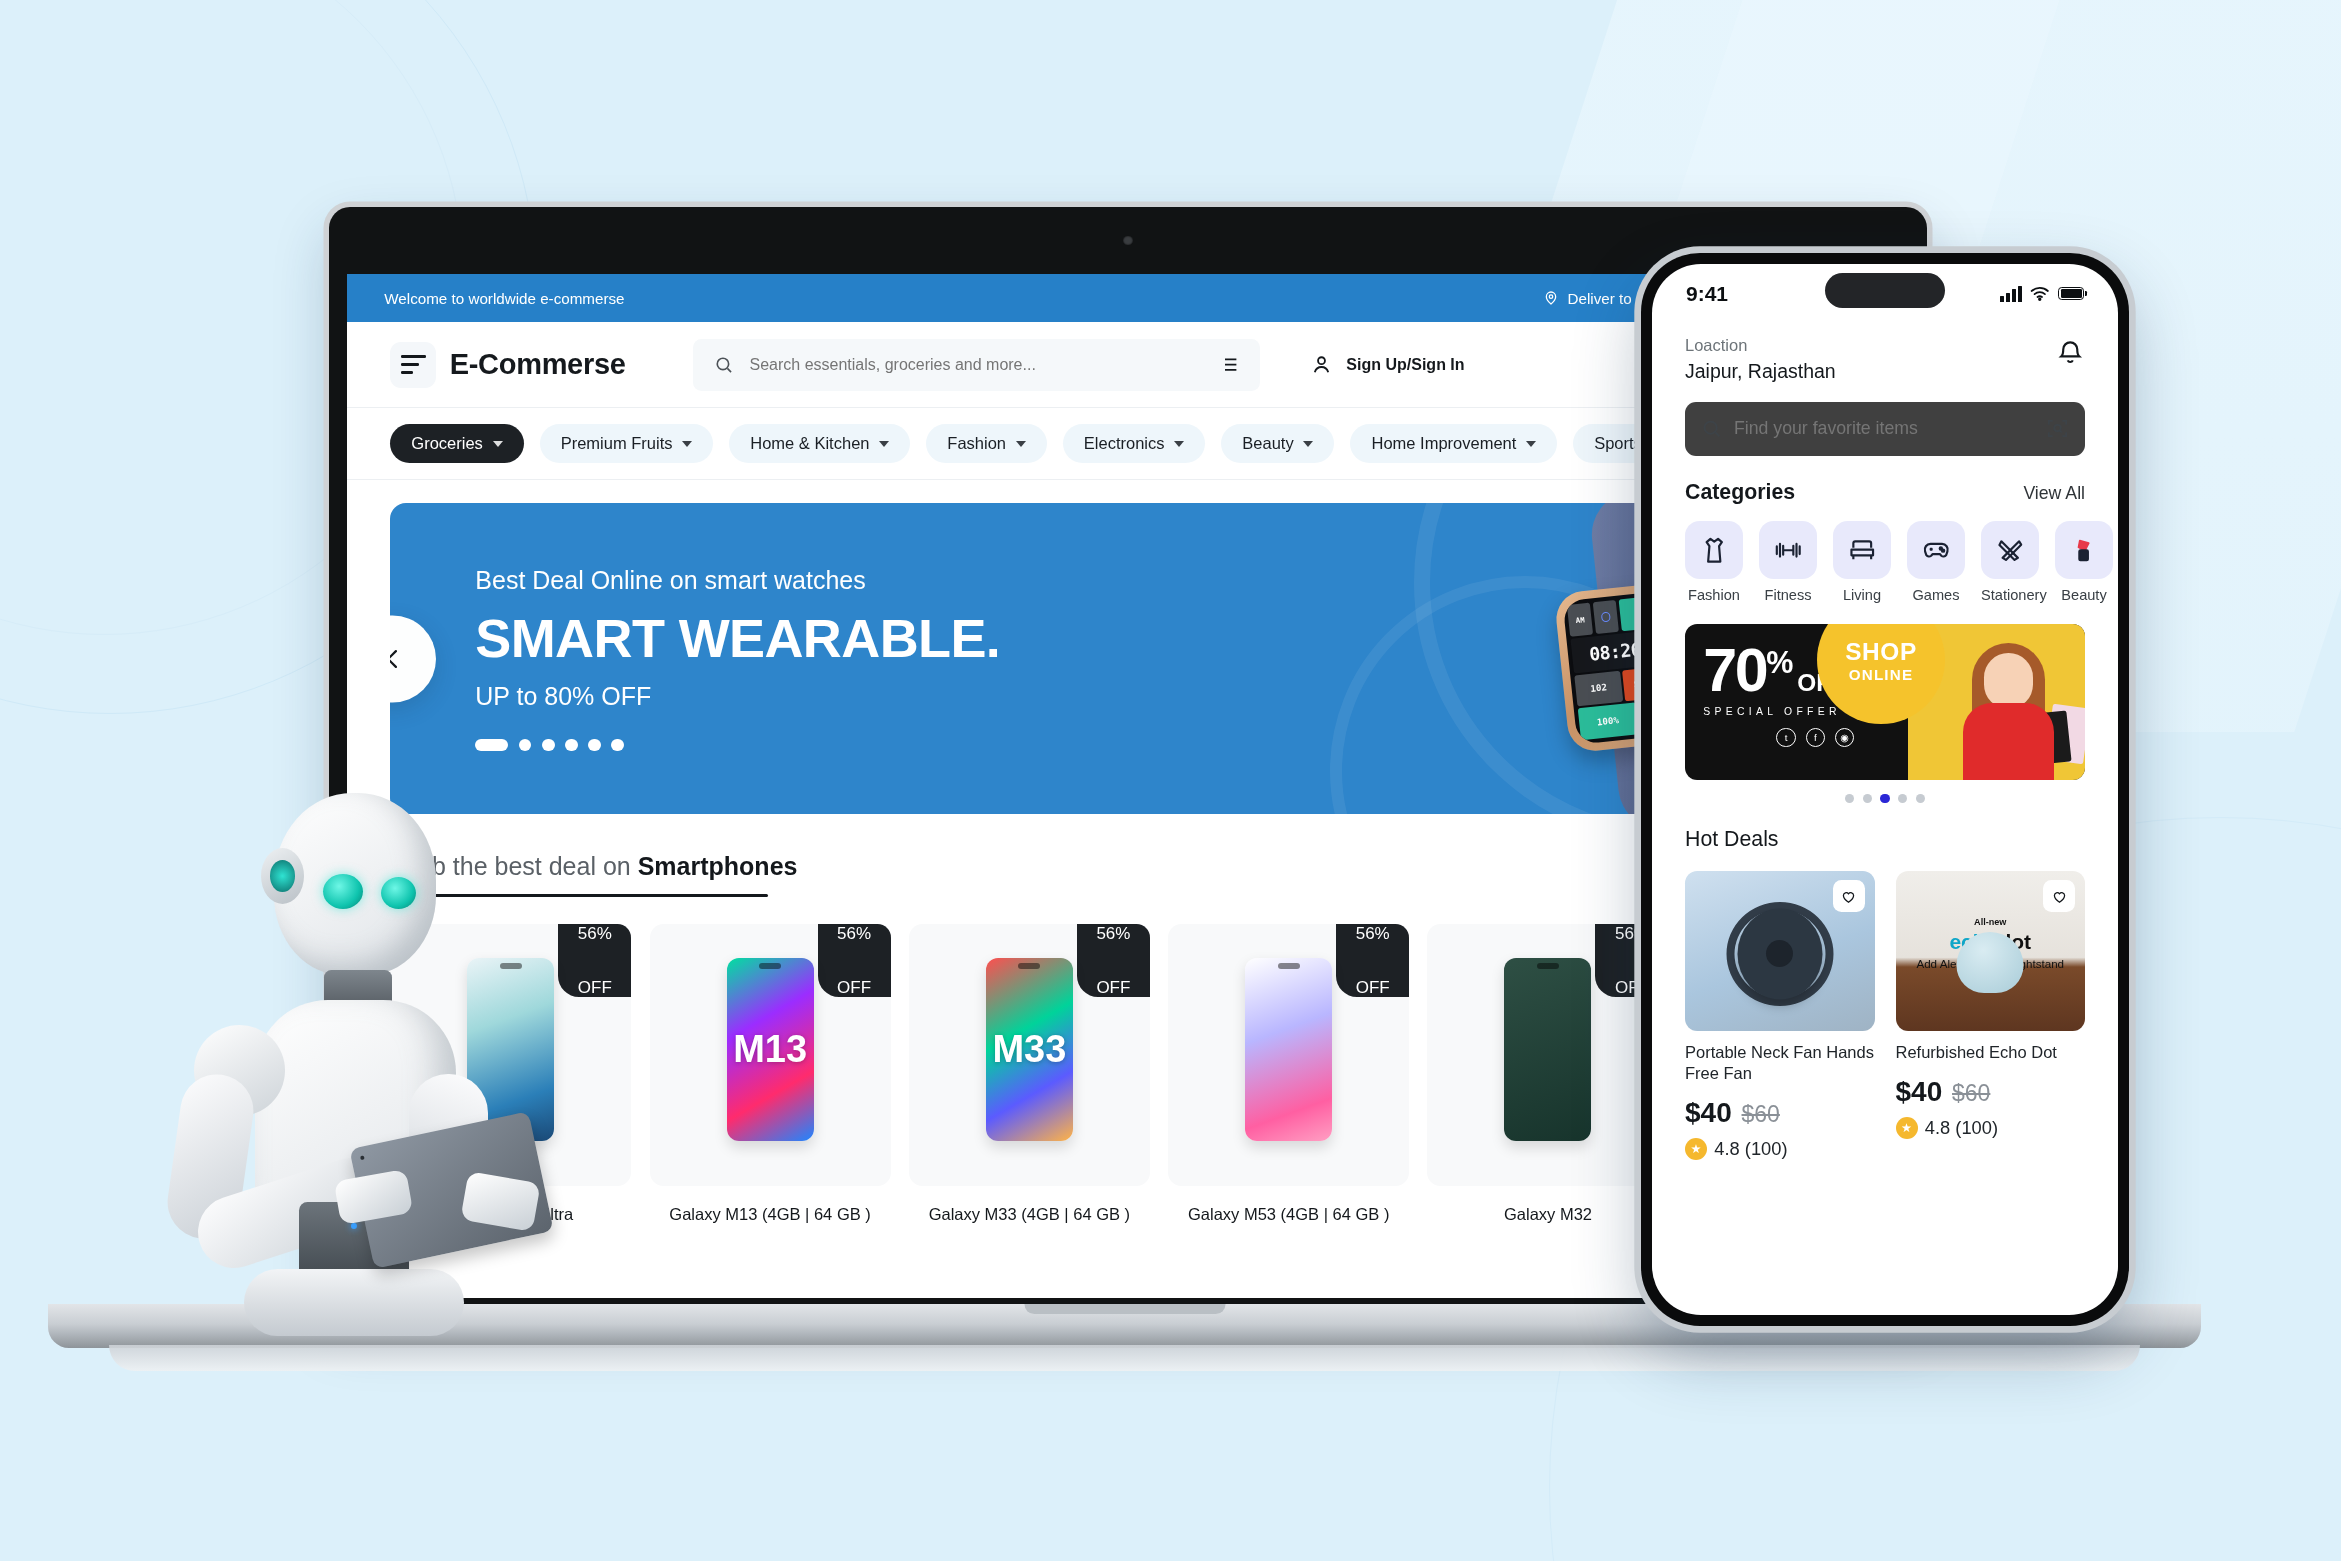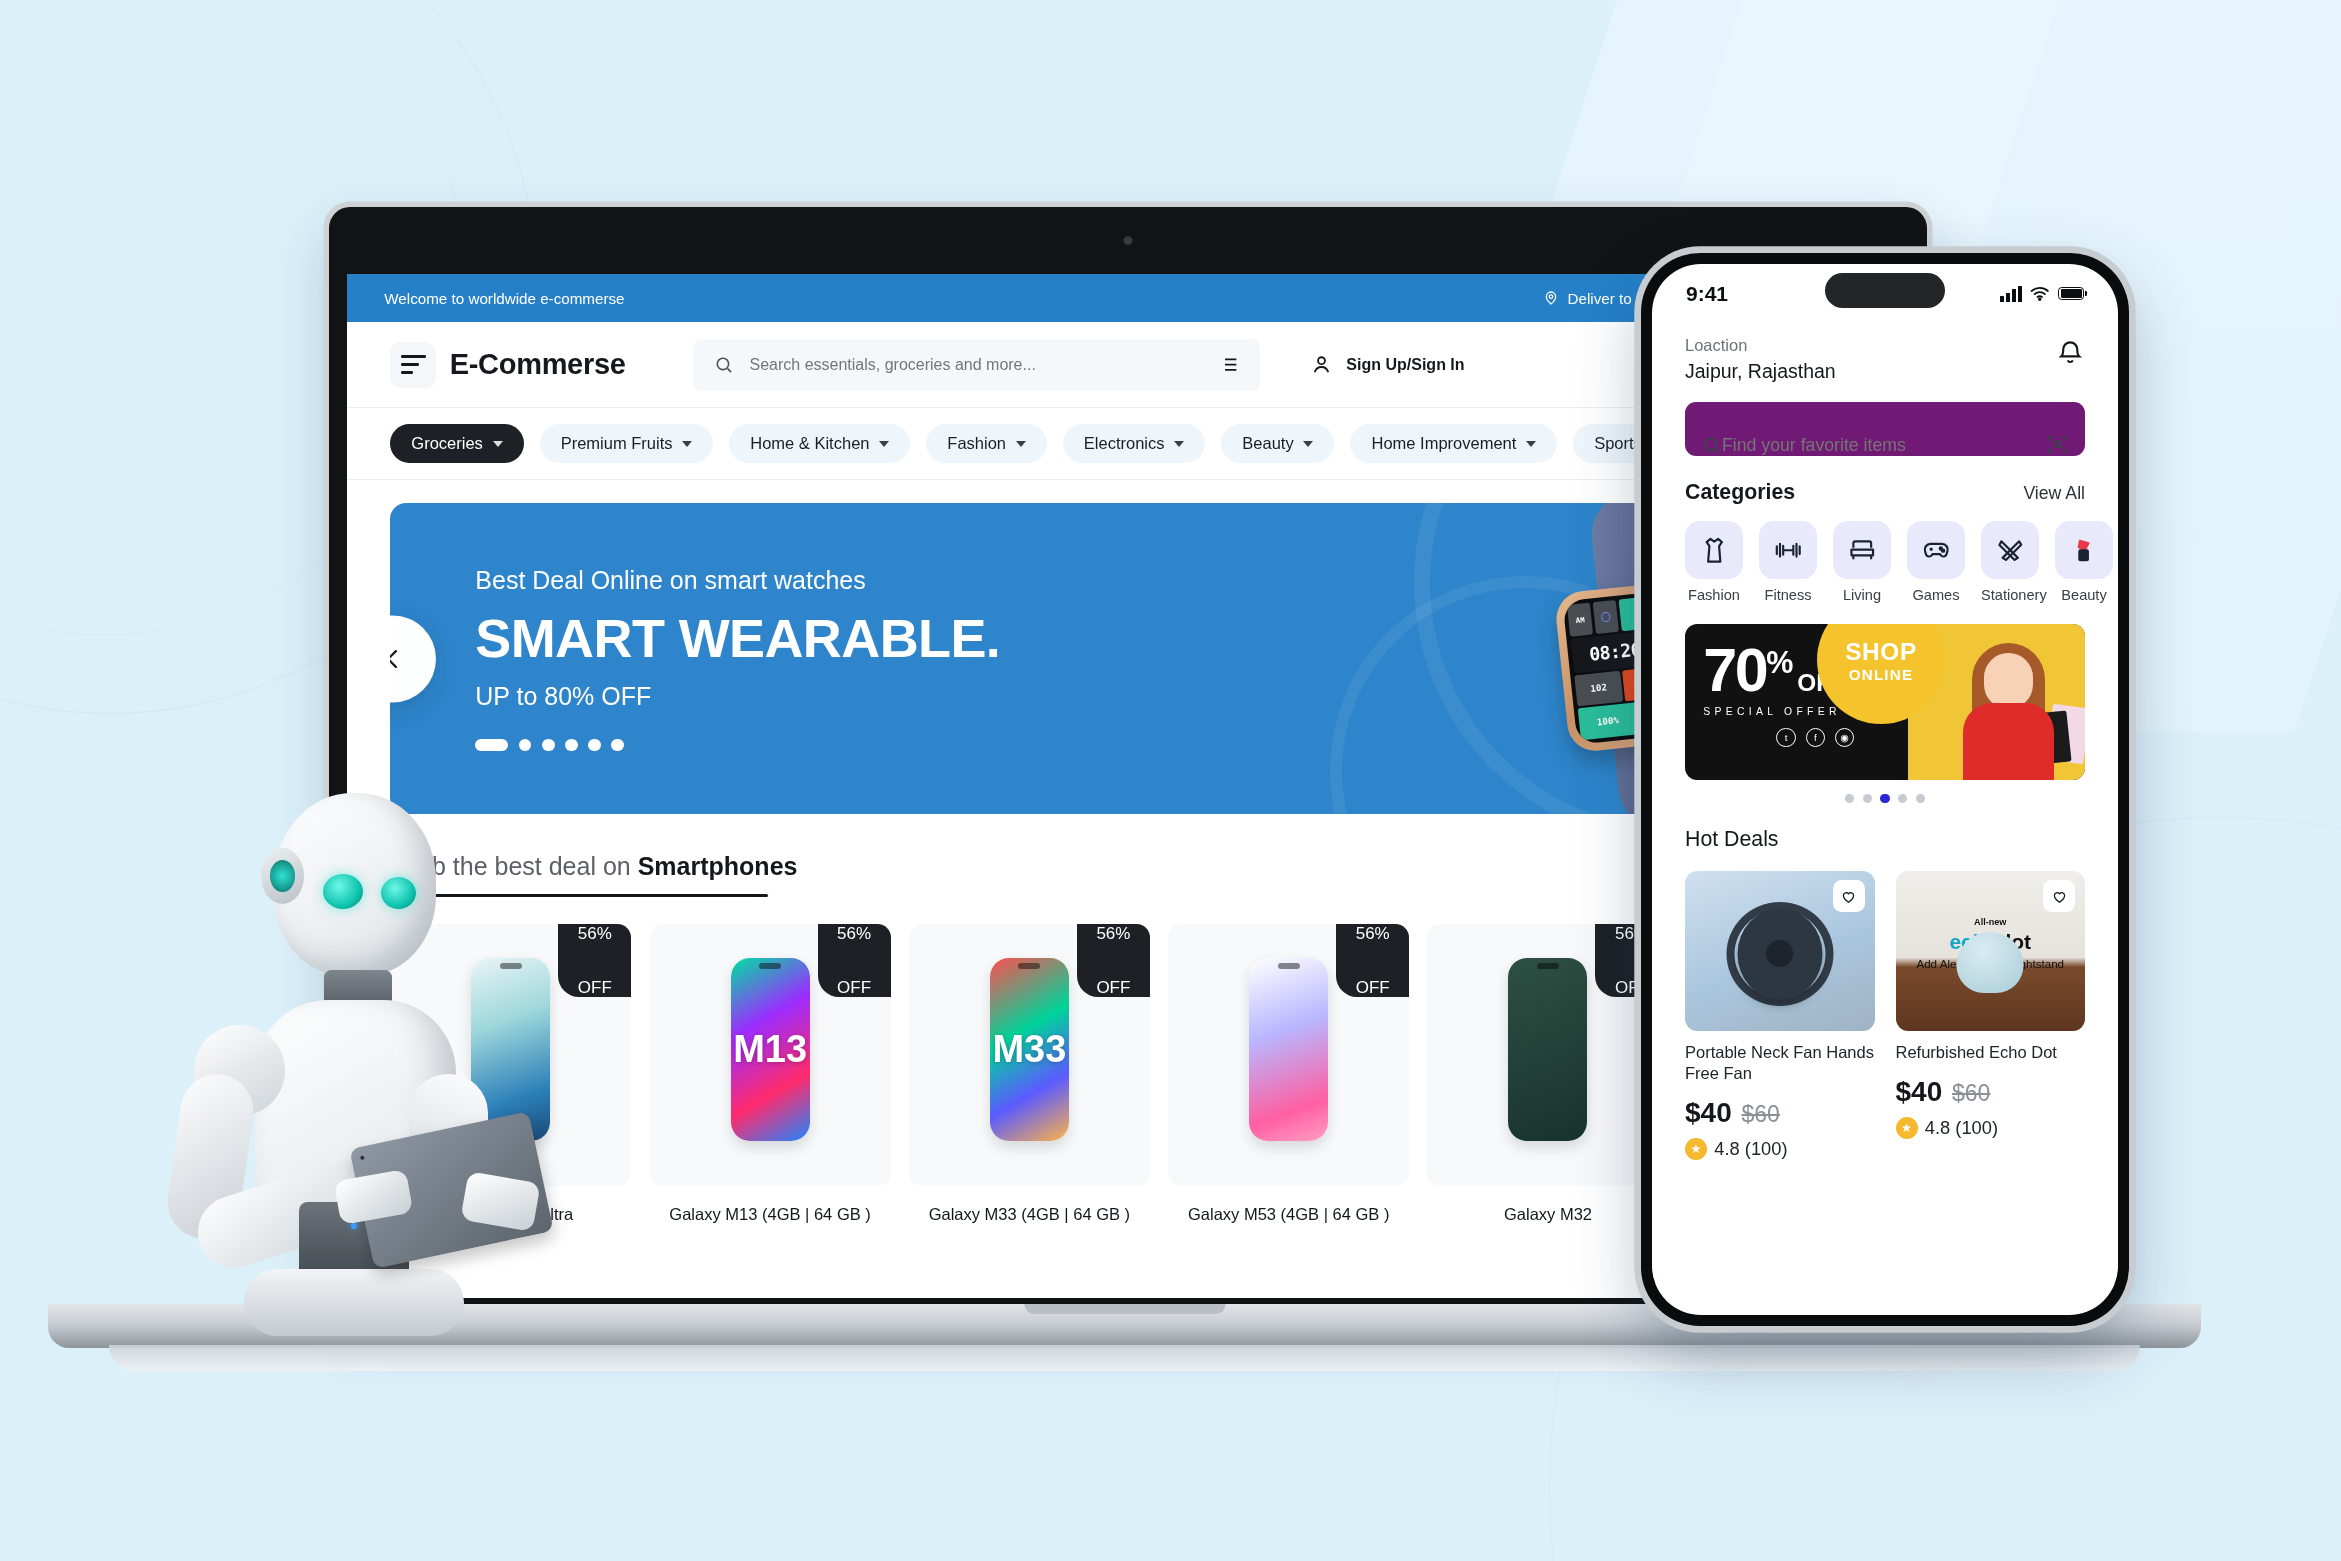--- a/index.html
+++ b/index.html
@@ -187,21 +187,21 @@
   }
   .badge{
     position:absolute;right:0;top:0;width:73px;height:73px;background:#1d2125;color:#fff;
     border-radius:0 13.4px 0 21px;display:flex;flex-direction:column;align-items:center;
     justify-content:space-between;font-size:17px;line-height:1.15;font-weight:400;
   }
   .card-label{
     position:absolute;left:0;right:0;bottom:-38px;text-align:center;
     font-size:16.5px;color:#14181c;
   }
-  .phone-img{width:79px;height:183px;border-radius:19px;position:relative;overflow:hidden;
+  .phone-img{width:87px;height:183px;border-radius:12px;position:relative;overflow:hidden;
     box-shadow:0 6.1px 13.4px rgba(0,0,0,.13);}
   .pi-1{background:linear-gradient(160deg,#eaf4f7 0%,#9fd8db 35%,#2b7fb8 75%,#1b4a78 100%);}
   .pi-2{background:linear-gradient(150deg,#00e0a0 0%,#9b2dff 35%,#ff2b6d 70%,#1f86ff 100%);}
   .pi-3{background:linear-gradient(150deg,#ff4f4f 0%,#00d39a 40%,#5b5bff 70%,#ffb347 100%);}
   .pi-4{background:linear-gradient(160deg,#ffffff 0%,#b9b6ff 40%,#ff5fa2 80%,#ff9fc3 100%);}
   .pi-5{background:linear-gradient(160deg,#2e4f44,#17342c);}
   .phone-img .notch{position:absolute;left:50%;top:4.9px;transform:translateX(-50%);
     width:22px;height:5.5px;border-radius:3px;background:rgba(0,0,0,.45);}
   .phone-glyph{position:absolute;inset:0;display:flex;align-items:center;justify-content:center;
     color:#fff;font-weight:700;font-size:38px;text-shadow:0 1.2px 4.9px rgba(0,0,0,.25);}
@@ -276,22 +276,22 @@
   .batt{width:25.6px;height:13.4px;border:1.8px solid #0c0f12;border-radius:3.7px;position:relative;padding:1.2px;}
   .batt:before{content:"";position:absolute;right:-4.3px;top:3.7px;width:2.4px;height:4.9px;background:#0c0f12;border-radius:0 1.2px 1.2px 0;}
   .batt span{display:block;width:100%;height:100%;background:#0c0f12;border-radius:1.2px;}
 
   .ph-loc{padding:13.4px 33px 0;display:flex;align-items:flex-start;justify-content:space-between;}
   .ph-loc-label{font-size:16.5px;color:#6d7479;}
   .ph-loc-value{font-size:19.5px;color:#14181c;margin-top:4.9px;}
   .bell{width:30.5px;height:33px;}
 
   .ph-search{
-    margin:18.3px 33px 0;height:54px;background:#701a75;border-radius:11px;
-    display:flex;align-items:flex-end;padding:0 16px;gap:0;
+    margin:18.3px 33px 0;height:54px;background:#404040;border-radius:11px;
+    display:flex;align-items:center;padding:0 16px;gap:12px;
   }
   .ph-search input{border:none;background:transparent;outline:none;flex:1;font-size:17.7px;color:#8b9197;font-family:inherit;}
 
   .ph-sec-head{margin:24.4px 33px 0;display:flex;align-items:baseline;justify-content:space-between;}
   .ph-sec-title{font-size:21.3px;font-weight:700;color:#14181c;}
   .ph-viewall{font-size:17.7px;color:#2f3438;}
 
   .cats{display:flex;gap:16px;margin:16px 0 0 33px;overflow:hidden;}
   .cat{flex:0 0 auto;width:58px;text-align:center;}
   .cat-ico{

